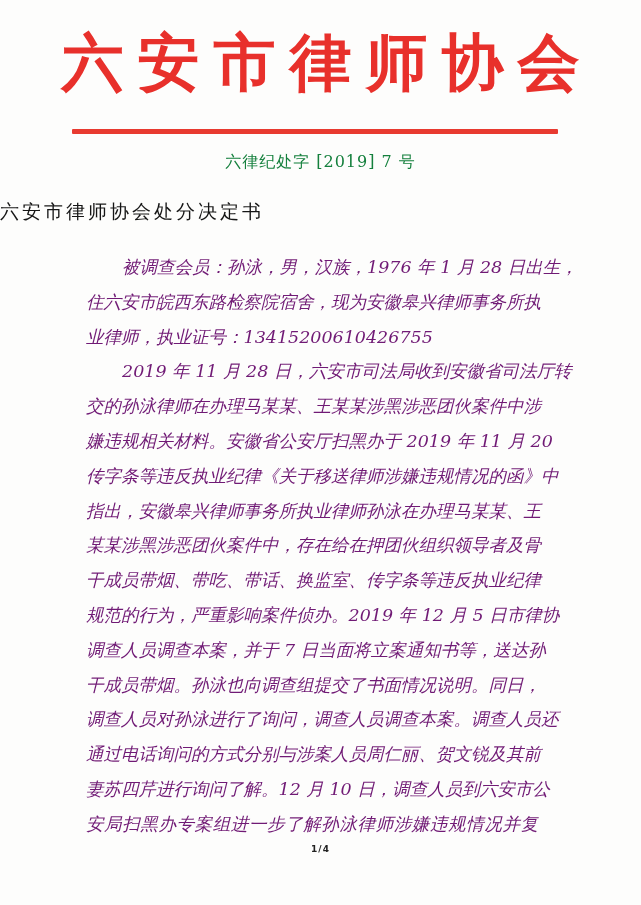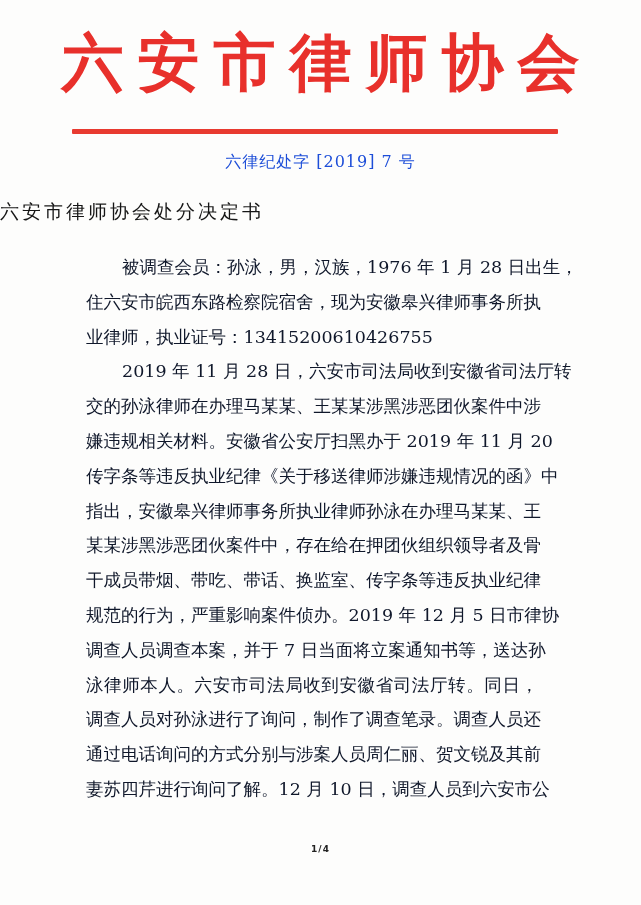--- a/index.html
+++ b/index.html
@@ -41,40 +41,41 @@
     }
     .doc-number {
       position: absolute;
       top: 152px;
       left: 0;
       width: 641px;
       text-align: center;
       font-size: 16px;
       line-height: 20px;
       letter-spacing: 1px;
-      color: #1d4ed8;
+      color: #15803d;
     }
     .doc-title {
       position: absolute;
       top: 199px;
       left: 0;
       width: 641px;
       font-size: 19px;
       line-height: 24px;
       letter-spacing: 3px;
       color: #151515;
     }
     .body-text {
       position: absolute;
       top: 250px;
       left: 86px;
       width: 452px;
       font-size: 17.5px;
       line-height: 34.8px;
-      color: #0f172a;
+      color: #701a75;
+      font-style: italic;
     }
     .line {
       display: block;
       white-space: nowrap;
       text-align: justify;
       text-align-last: justify;
       height: 34.8px;
       overflow: visible;
     }
     .line.indent {
@@ -114,20 +115,21 @@
   <div>
     <span class="line indent">2019 年 11 月 28 日，六安市司法局收到安徽省司法厅转</span>
     <span class="line">交的孙泳律师在办理马某某、王某某涉黑涉恶团伙案件中涉</span>
     <span class="line">嫌违规相关材料。安徽省公安厅扫黑办于 2019 年 11 月 20</span>
     <span class="line">传字条等违反执业纪律《关于移送律师涉嫌违规情况的函》中</span>
     <span class="line">指出，安徽皋兴律师事务所执业律师孙泳在办理马某某、王</span>
     <span class="line">某某涉黑涉恶团伙案件中，存在给在押团伙组织领导者及骨</span>
     <span class="line">干成员带烟、带吃、带话、换监室、传字条等违反执业纪律</span>
     <span class="line">规范的行为，严重影响案件侦办。2019 年 12 月 5 日市律协</span>
     <span class="line">调查人员调查本案，并于 7 日当面将立案通知书等，送达孙</span>
-    <span class="line">泳律师本人。六安市司法局收到安徽省司法厅转。同日，</span>
-    <span class="line">调查人员对孙泳进行了询问，制作了调查笔录。调查人员还</span>
+    <span class="line">干成员带烟。孙泳也向调查组提交了书面情况说明。同日，</span>
+    <span class="line">调查人员对孙泳进行了询问，调查人员调查本案。调查人员还</span>
     <span class="line">通过电话询问的方式分别与涉案人员周仁丽、贺文锐及其前</span>
     <span class="line">妻苏四芹进行询问了解。12 月 10 日，调查人员到六安市公</span>
+    <span class="line">安局扫黑办专案组进一步了解孙泳律师涉嫌违规情况并复</span>
   </div>
 </div>
 
 <div class="page-number">1/4</div>
 
 </body></html>

